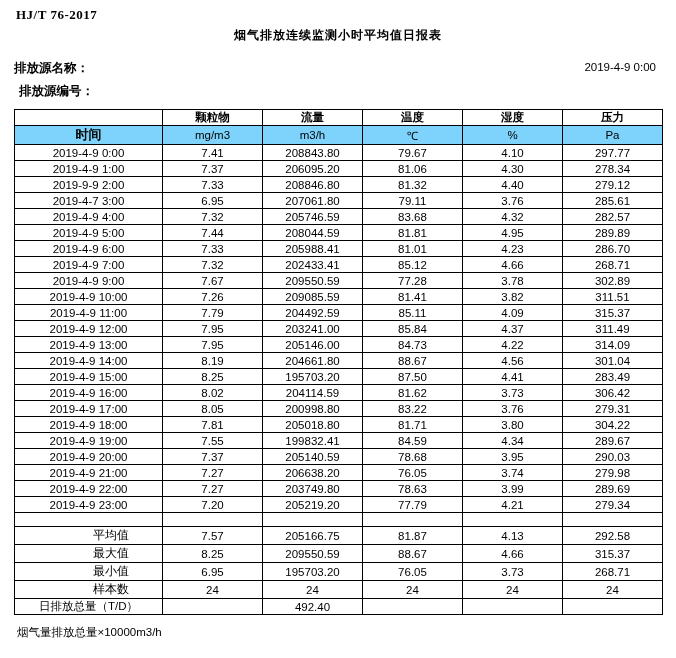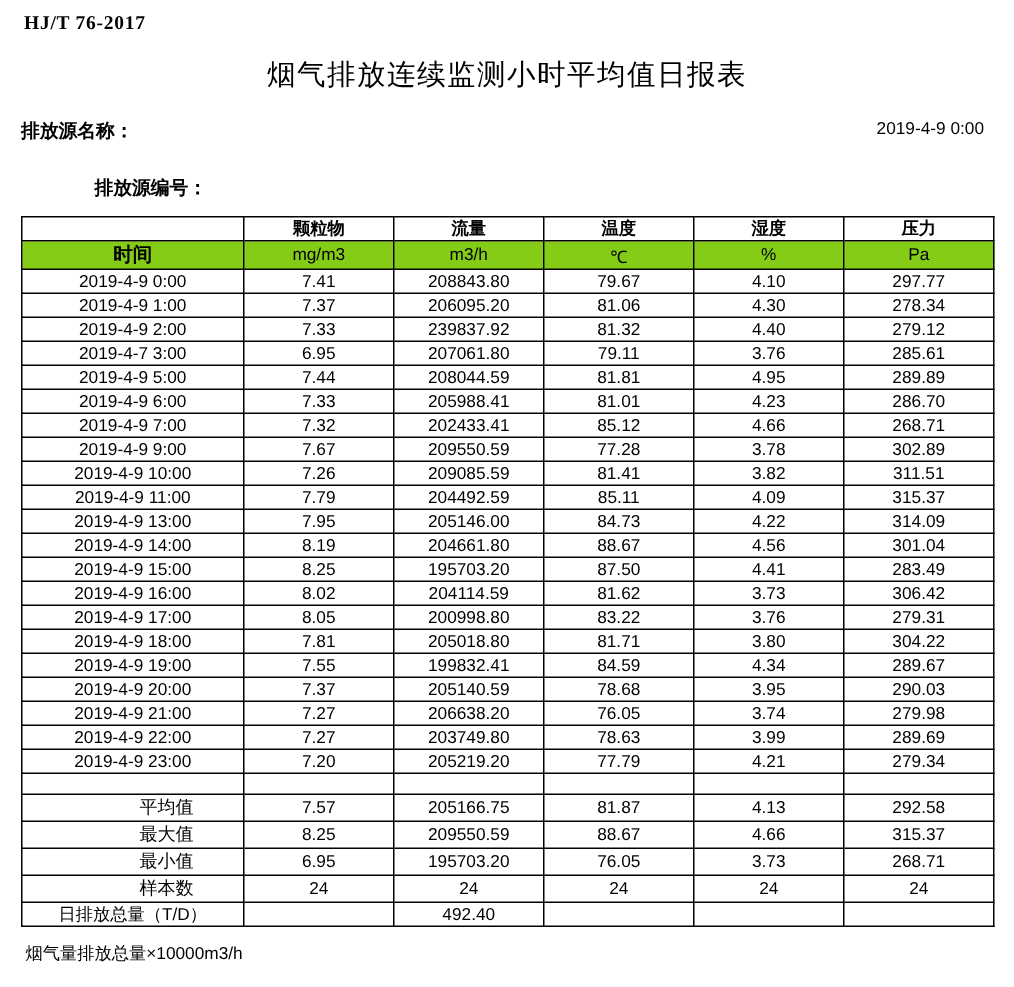--- a/index.html
+++ b/index.html
@@ -25,23 +25,23 @@
   .std-code {
     font-family: "Liberation Serif", serif;
     font-weight: bold;
     font-size: 13px;
     padding-top: 7px;
     padding-left: 2px;
     letter-spacing: 0.5px;
   }
   .doc-title {
     text-align: center;
-    font-weight: normal;
-    font-size: 19px;
-    margin-top: 14px;
+    font-weight: bold;
+    font-size: 12px;
+    margin-top: 4px;
     letter-spacing: 1px;
   }
   .meta-row {
     position: relative;
     margin-top: 16px;
     height: 18px;
     font-size: 12.5px;
     font-weight: bold;
   }
   .meta-row .label {
@@ -59,47 +59,46 @@
   .meta-row2 {
     position: relative;
     margin-top: 4px;
     height: 18px;
     font-size: 12.5px;
     font-weight: bold;
   }
   .meta-row2 .label {
     position: absolute;
     left: 5px;
-    top: 16px;
-    margin-left: 44px;
+    top: 1px;
   }
   table.report {
     border-collapse: collapse;
     width: 648px;
-    margin-top: 25px;
+    margin-top: 9px;
     table-layout: fixed;
   }
   table.report td {
     border: 1px solid #000000;
     font-size: 11.5px;
     text-align: center;
     height: 14px;
     padding: 0;
     font-family: "Liberation Sans", sans-serif;
   }
   .col-time { width: 148px; }
   .col-v { width: 100px; }
   .hdr-main td {
     height: 26px;
     font-weight: bold;
     font-size: 13px;
   }
   .hdr-unit td {
     height: 17px;
-    background: #84cc16;
+    background: #7dd3fc;
     font-size: 11px;
   }
   .hdr-unit td.first {
     font-weight: bold;
     font-size: 13px;
   }
   tr.data td {
     height: 15px;
   }
   tr.data td.time {
@@ -184,36 +183,44 @@
       </tr>
       <tr class="data">
         <td class="time">2019-4-9 1:00</td>
         <td>7.37</td>
         <td>206095.20</td>
         <td>81.06</td>
         <td>4.30</td>
         <td>278.34</td>
       </tr>
       <tr class="data">
-        <td class="time">2019-4-9 2:00</td>
+        <td class="time">2019-9-9 2:00</td>
         <td>7.33</td>
-        <td>239837.92</td>
+        <td>208846.80</td>
         <td>81.32</td>
         <td>4.40</td>
         <td>279.12</td>
       </tr>
       <tr class="data">
         <td class="time">2019-4-7 3:00</td>
         <td>6.95</td>
         <td>207061.80</td>
         <td>79.11</td>
         <td>3.76</td>
         <td>285.61</td>
       </tr>
       <tr class="data">
+        <td class="time">2019-4-9 4:00</td>
+        <td>7.32</td>
+        <td>205746.59</td>
+        <td>83.68</td>
+        <td>4.32</td>
+        <td>282.57</td>
+      </tr>
+      <tr class="data">
         <td class="time">2019-4-9 5:00</td>
         <td>7.44</td>
         <td>208044.59</td>
         <td>81.81</td>
         <td>4.95</td>
         <td>289.89</td>
       </tr>
       <tr class="data">
         <td class="time">2019-4-9 6:00</td>
         <td>7.33</td>
@@ -246,20 +253,28 @@
         <td>3.82</td>
         <td>311.51</td>
       </tr>
       <tr class="data">
         <td class="time">2019-4-9 11:00</td>
         <td>7.79</td>
         <td>204492.59</td>
         <td>85.11</td>
         <td>4.09</td>
         <td>315.37</td>
+      </tr>
+      <tr class="data">
+        <td class="time">2019-4-9 12:00</td>
+        <td>7.95</td>
+        <td>203241.00</td>
+        <td>85.84</td>
+        <td>4.37</td>
+        <td>311.49</td>
       </tr>
       <tr class="data">
         <td class="time">2019-4-9 13:00</td>
         <td>7.95</td>
         <td>205146.00</td>
         <td>84.73</td>
         <td>4.22</td>
         <td>314.09</td>
       </tr>
       <tr class="data">

